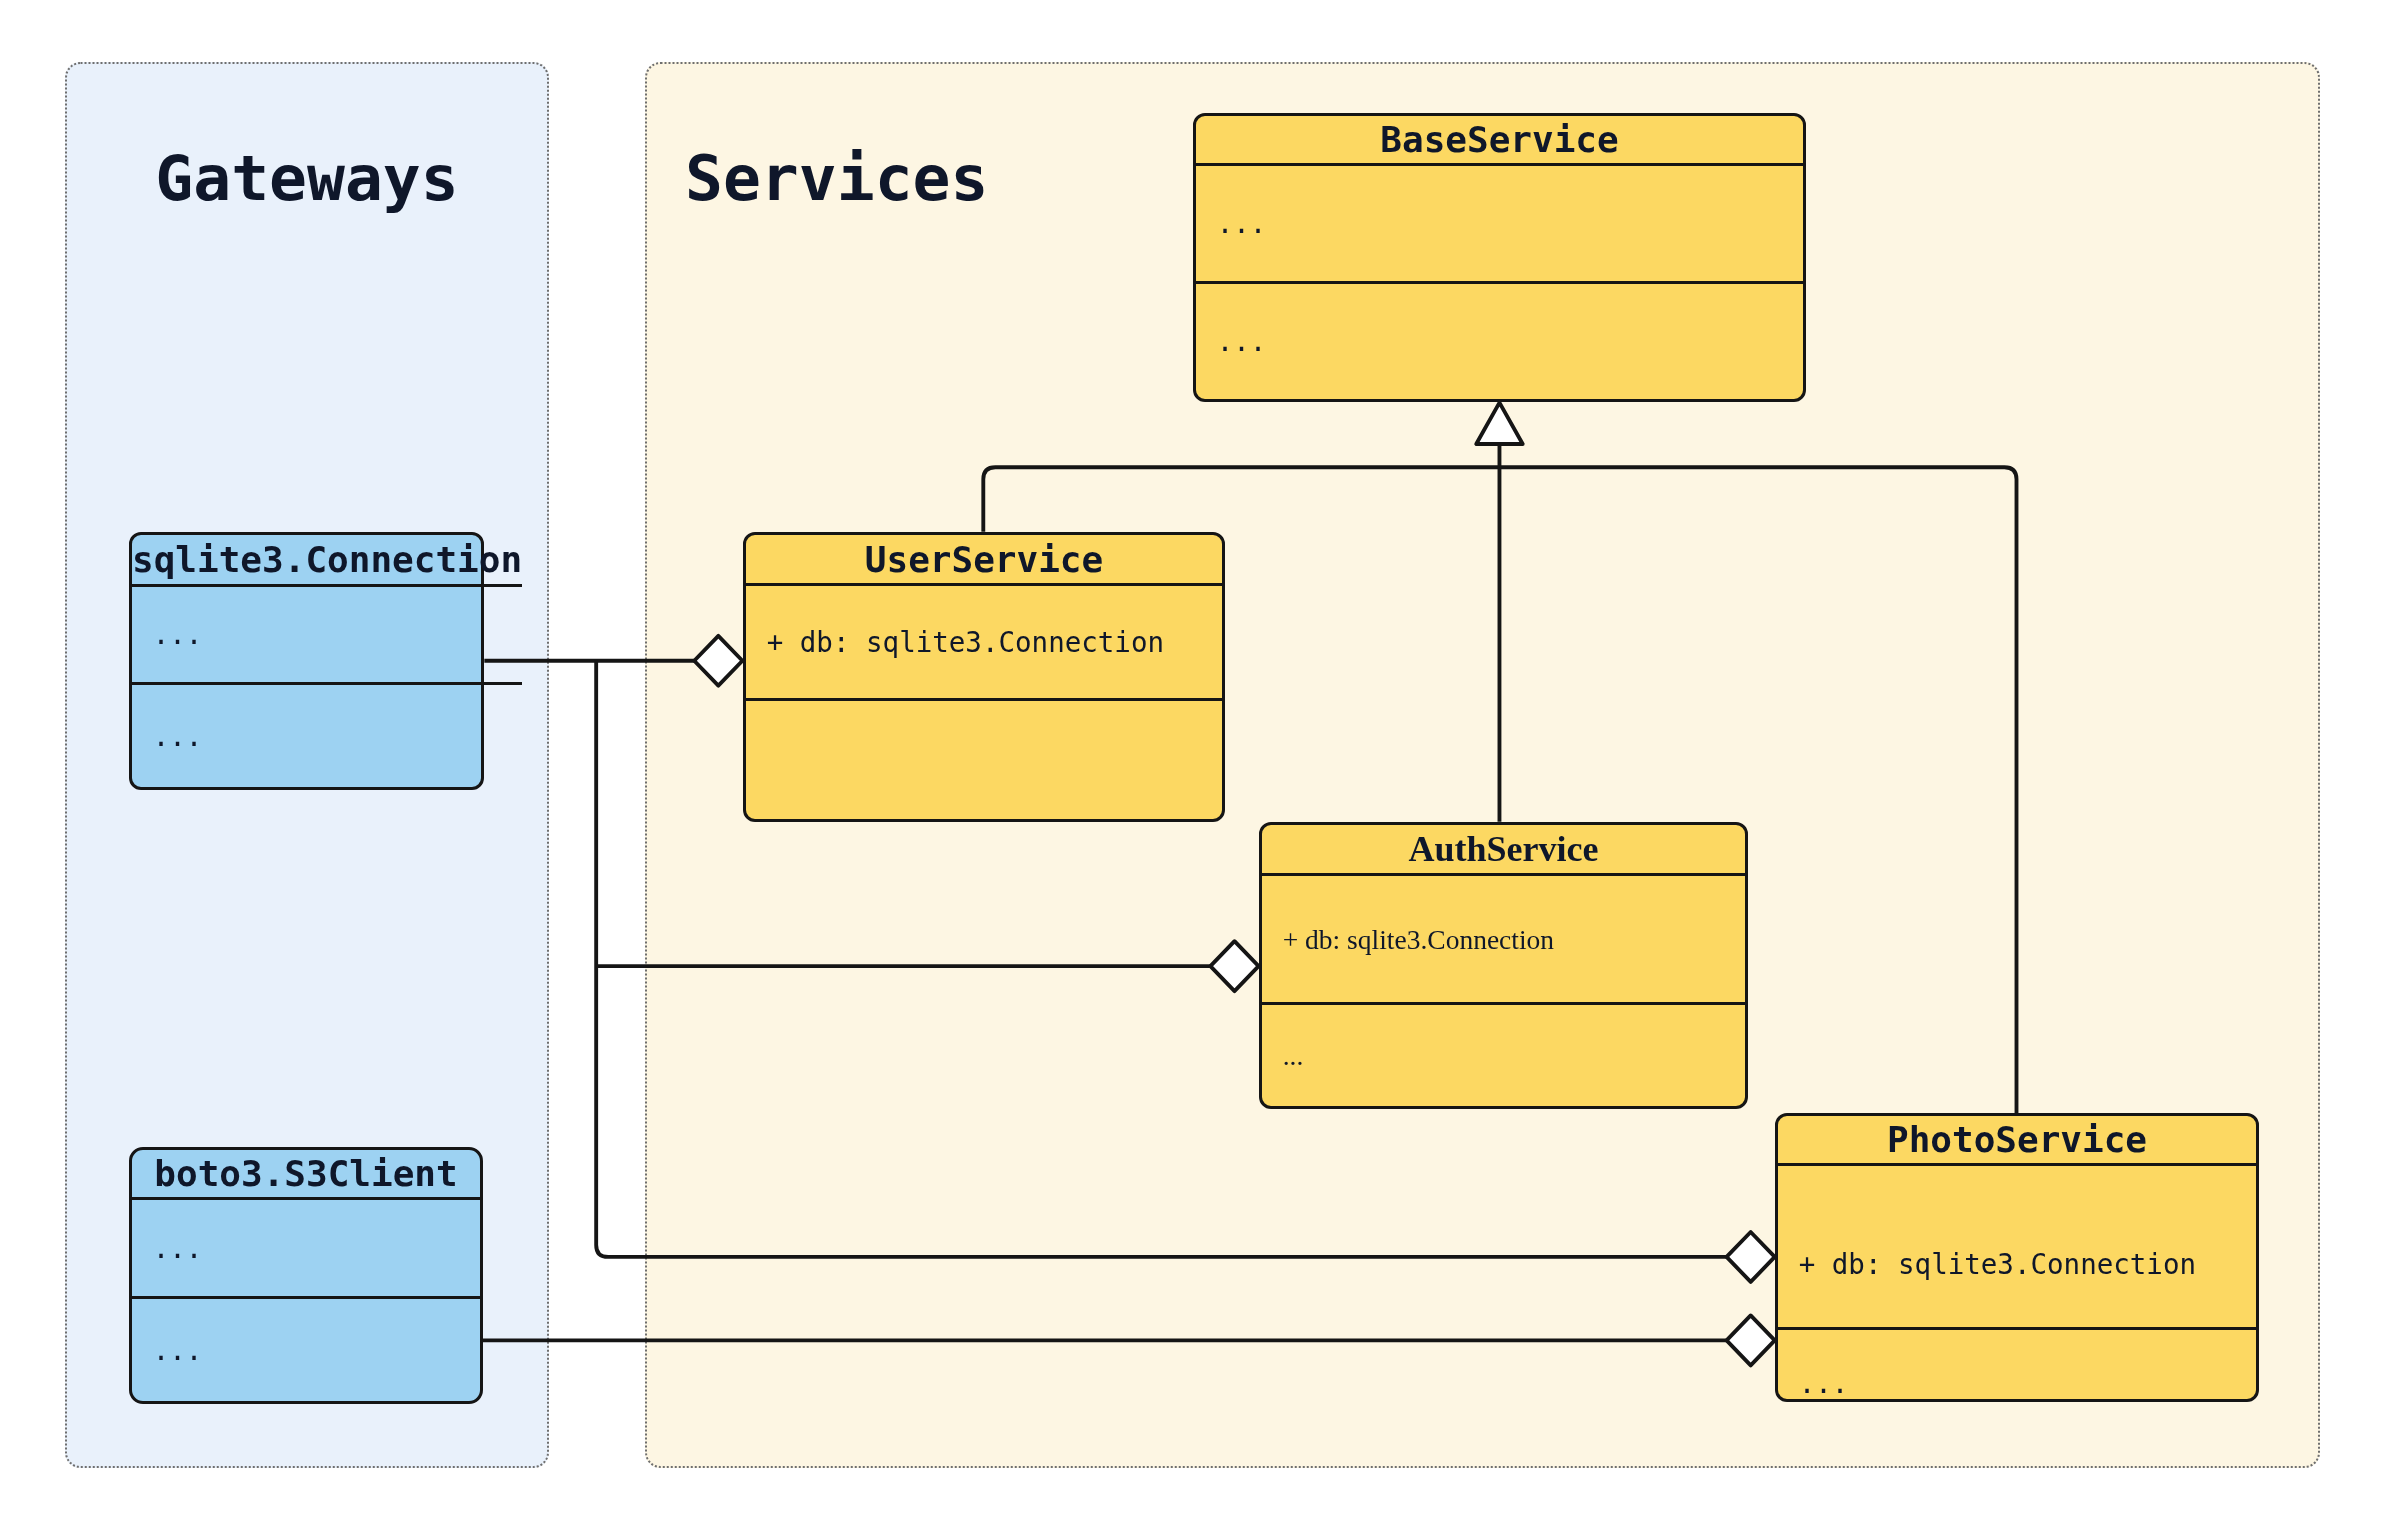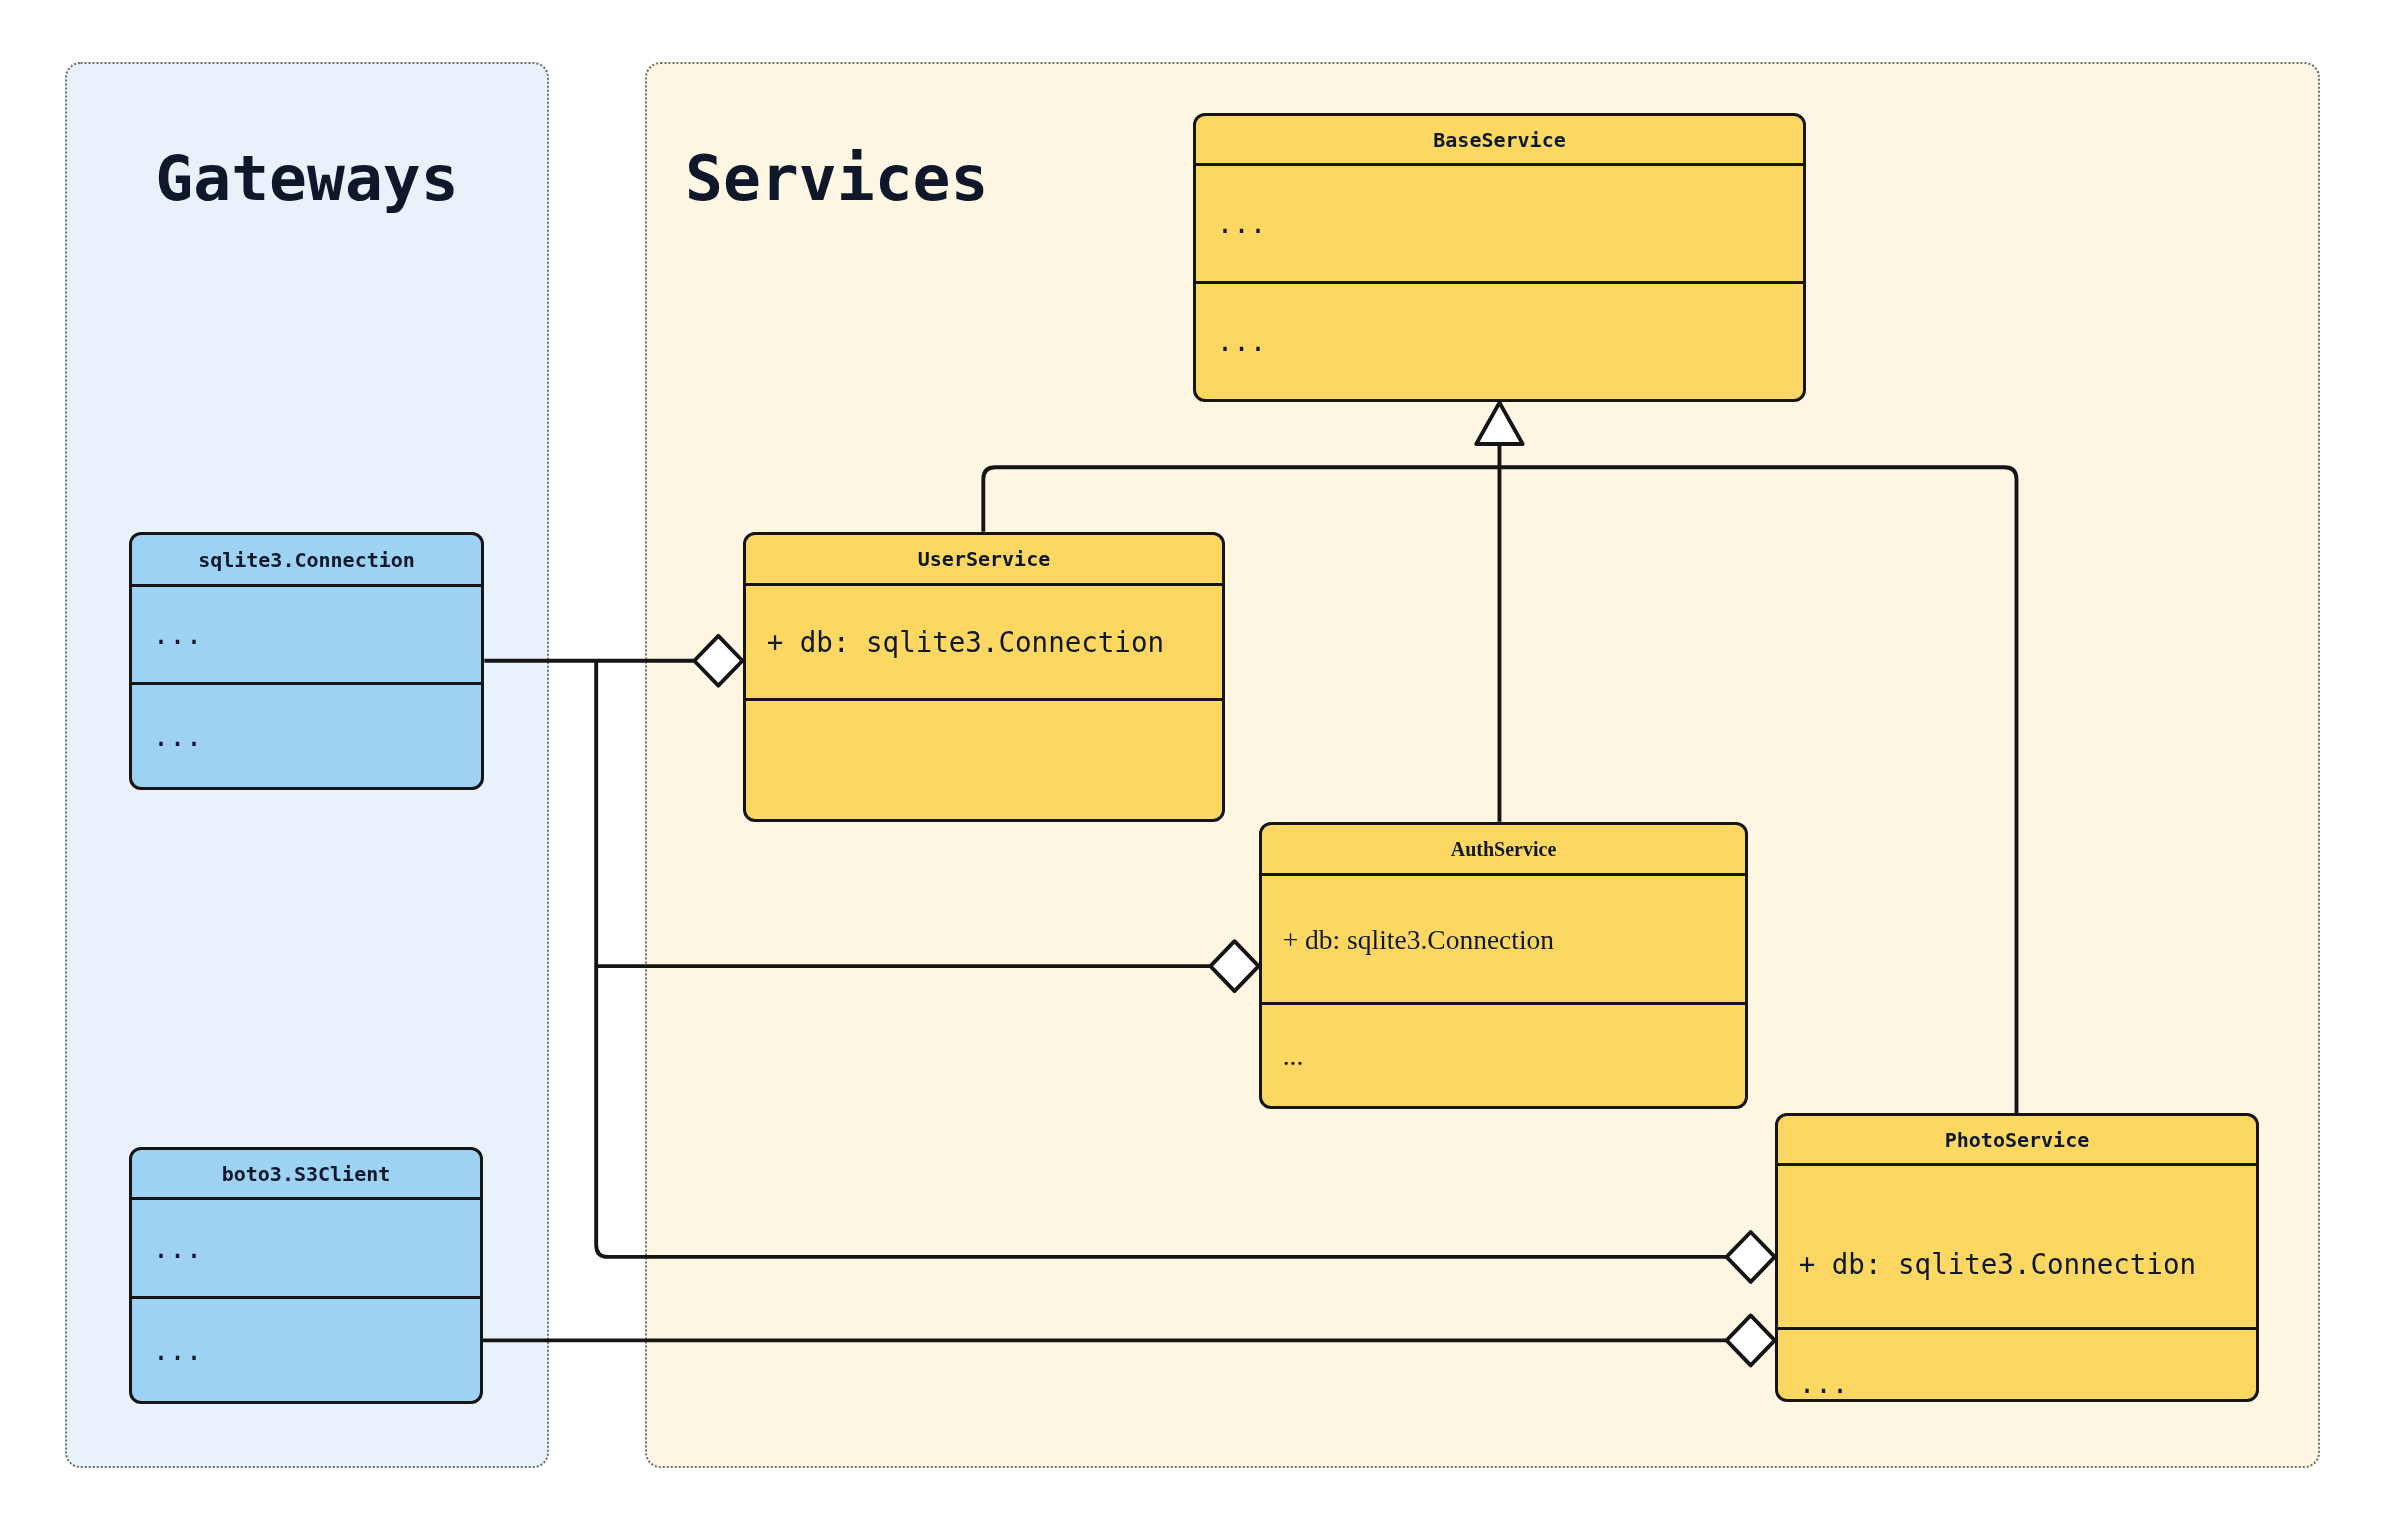--- a/index.html
+++ b/index.html
@@ -34,32 +34,32 @@
     position:absolute;
     border:3.4px solid #151515;
     border-radius:12px;
     box-sizing:border-box;
     display:grid;
     z-index:3;
   }
   .uml-title{
     border-bottom:3.4px solid #151515;
     display:flex;align-items:center;justify-content:center;
-    font-size:20px;font-weight:bold;
+    font-size:36px;font-weight:bold;
     white-space:nowrap;
   }
   .uml-comp{
     display:flex;flex-direction:column;justify-content:center;
     padding-left:20.7px;padding-right:10.3px;
     font-size:27.5px;line-height:37px;
     white-space:nowrap;
   }
   .uml-comp.with-sep{border-bottom:3.4px solid #151515;}
   #cls-sqlite{left:129px;top:532px;width:355px;height:258px;grid-template-rows:52px 98px auto;}
-  #cls-boto  {left:129px;top:1147px;width:354px;height:257px;grid-template-rows:50px 99px auto;}
+  #cls-boto  {left:129px;top:1147px;width:354px;height:257px;grid-template-rows:50px 99px auto;border-radius:14px;}
   #cls-base  {left:1193px;top:113px;width:613px;height:289px;grid-template-rows:50px 118px auto;}
   #cls-user  {left:743px;top:532px;width:482px;height:290px;grid-template-rows:51px 115px auto;}
   #cls-auth  {left:1259px;top:822px;width:489px;height:287px;grid-template-rows:51px 129px auto;font-family:Liberation Serif, serif;}
   #cls-photo {left:1775px;top:1113px;width:484px;height:289px;grid-template-rows:50px 129px auto;gap:35px;}
 </style>
 </head>
 <body>
 
 <div id="canvas">
 

